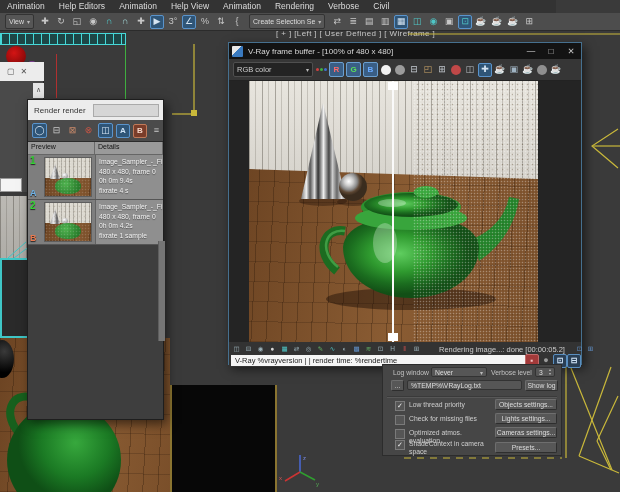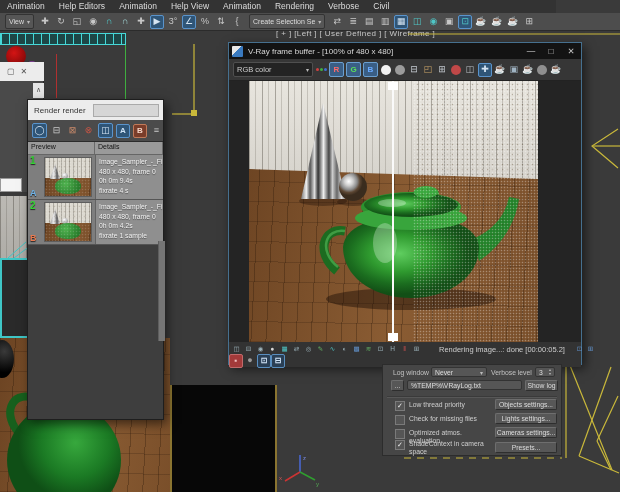--- a/index.html
+++ b/index.html
@@ -403,20 +403,21 @@
           <span class="ic" style="color: rgb(208, 80, 80);">‖</span>
           <span class="ic" style="color: rgb(154, 176, 184);">⊞</span>
         </span>
       <span id="fb-progress">Rendering image...: done [00:00:05.2]</span>
       <span style="margin-left:auto;display:flex;gap:2px">
           <span class="ic" style="color: rgb(96, 144, 200);">⊡</span>
           <span class="ic" style="color: rgb(96, 144, 200);">⊞</span>
         </span>
     </div>
     <div id="fb-status">
+      <div id="fb-status-white">V-Ray %vrayversion | | render time: %rendertime</div>
       <span style="display:flex;align-items:center">
           <span class="ic" style="color: rgb(240, 192, 192); background: rgb(163, 58, 58); border: 1px solid rgb(192, 106, 106); width: 12px; height: 12px; font-weight: bold; font-size: 8px;">▪</span>
           <span class="ic" style="color: rgb(154, 154, 154);">●</span>
           <span class="ic" style="color: rgb(207, 226, 245); background: rgb(42, 63, 85); border: 1px solid rgb(90, 143, 192); width: 12px; height: 12px; font-weight: bold; font-size: 8px;">⊡</span>
           <span class="ic" style="color: rgb(207, 226, 245); background: rgb(42, 63, 85); border: 1px solid rgb(90, 143, 192); width: 12px; height: 12px; font-weight: bold; font-size: 8px;">⊟</span>
         </span>
     </div>
   </div>
 
   <div id="vs">

